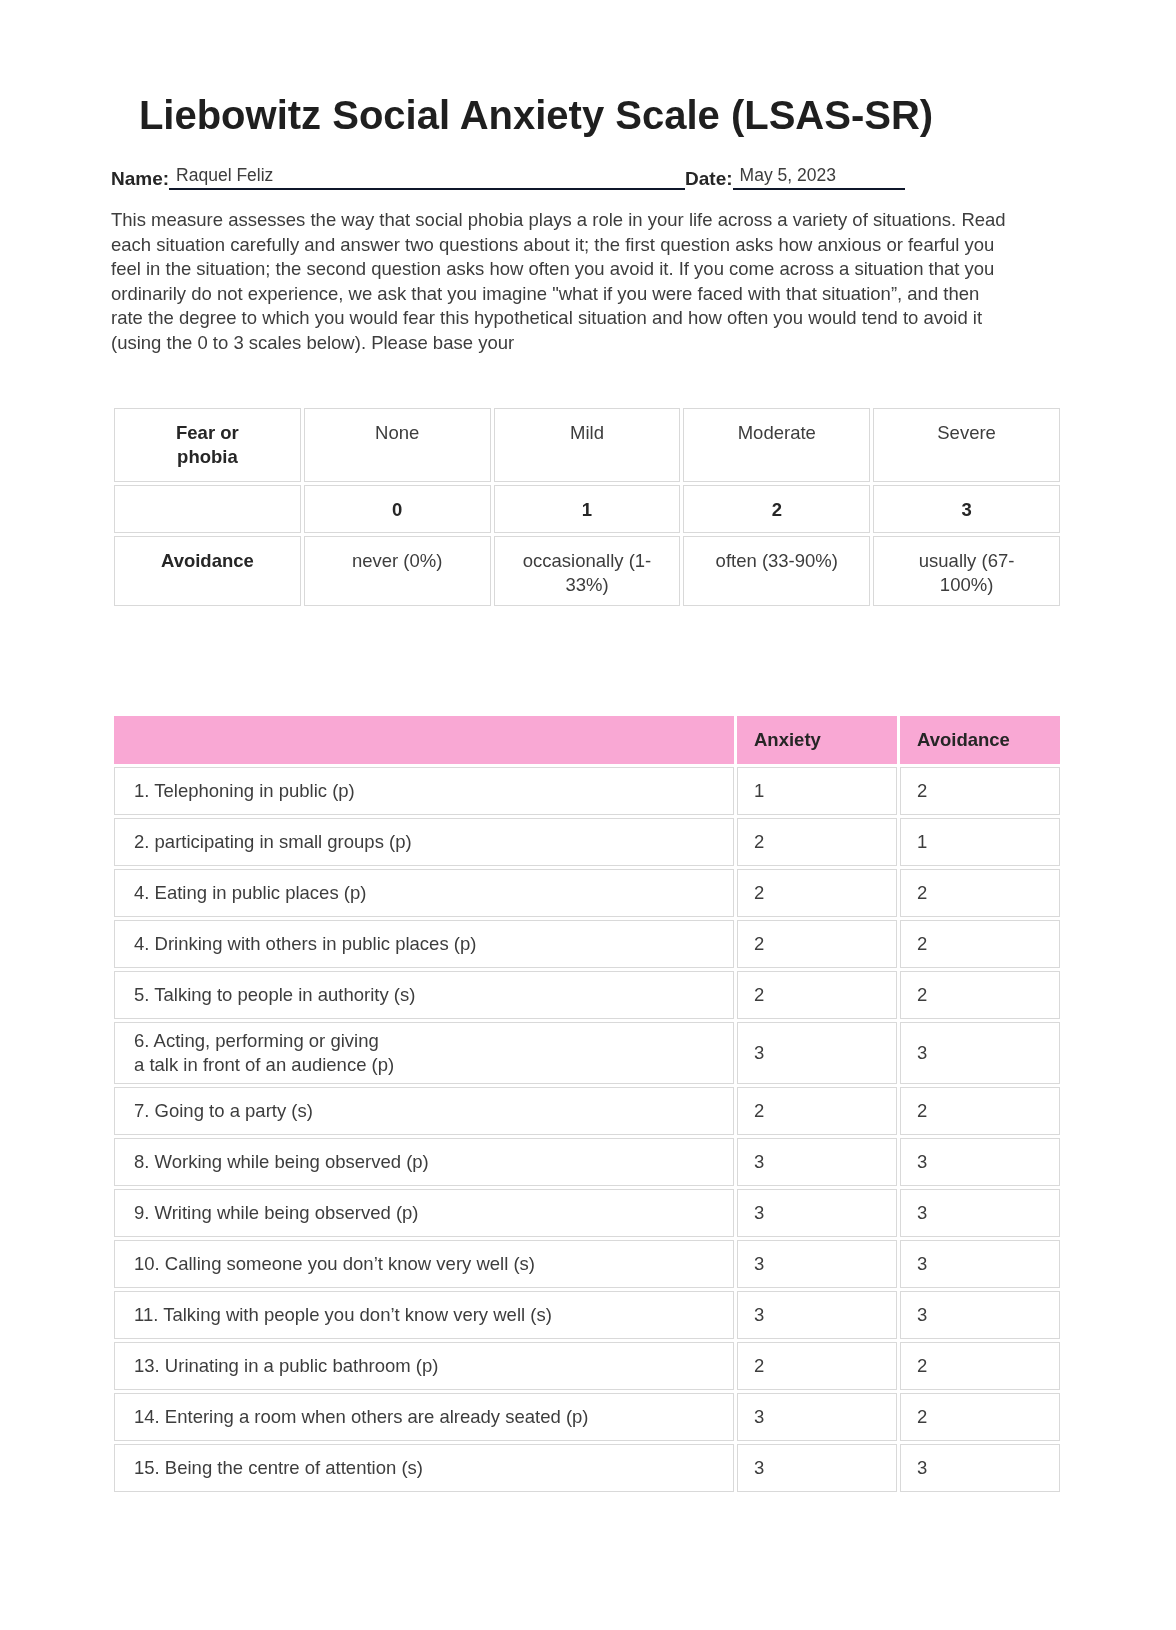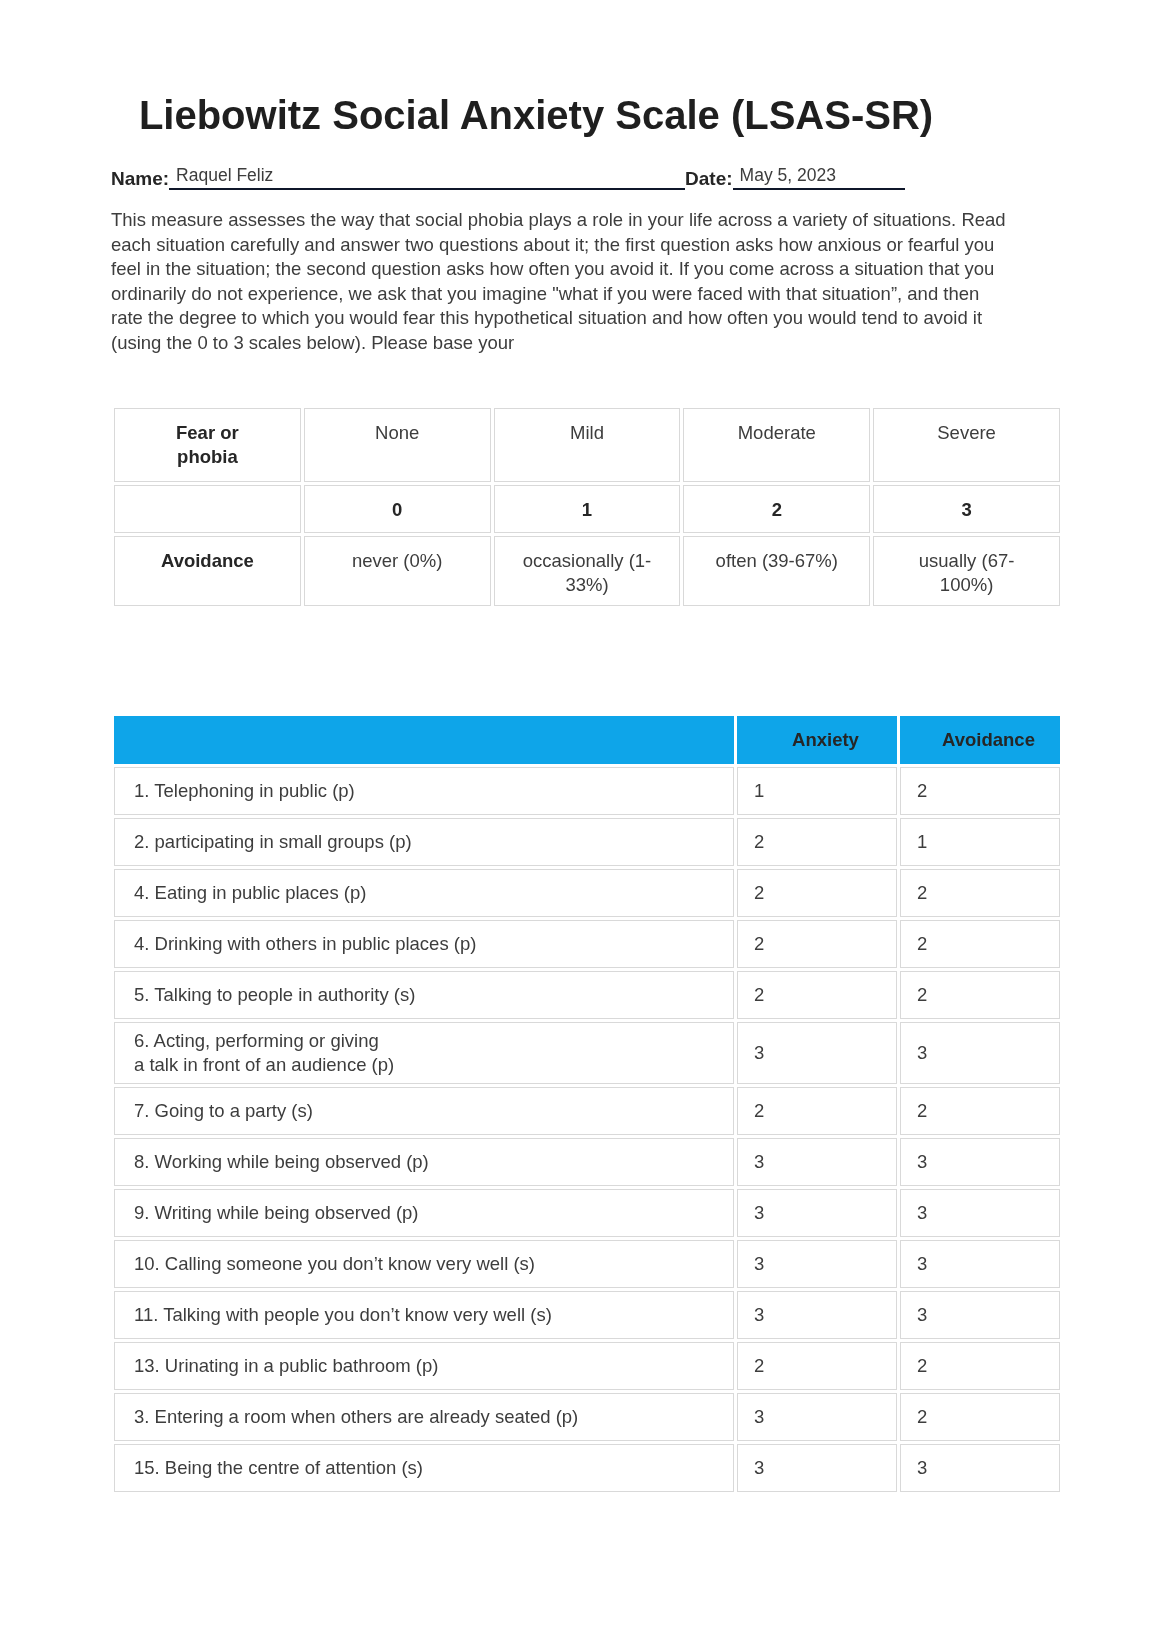--- a/index.html
+++ b/index.html
@@ -88,26 +88,26 @@
     border-collapse: separate;
     border-spacing: 3px;
     font-size: 18.5px;
     color: #3d3d3d;
   }
   table.items-table col.col-q { width: 620px; }
   table.items-table col.col-a { width: 160px; }
   table.items-table col.col-b { width: 160px; }
   table.items-table td { box-sizing: border-box; vertical-align: middle; }
   table.items-table td.h {
-    background: #0ea5e9;
+    background: #f9a8d4;
     border: none;
     height: 48px;
     font-weight: 700;
     color: #262626;
-    text-align: center;
+    text-align: left;
     padding: 0 0 0 17px;
   }
   table.items-table td.q {
     height: 48px;
     border: 1px solid #d9d9d9;
     padding: 6px 10px 6px 19px;
     white-space: pre-line;
     line-height: 24px;
     text-align: left;
   }
@@ -148,21 +148,21 @@
         <td class="c0"></td>
         <td>0</td>
         <td>1</td>
         <td>2</td>
         <td>3</td>
       </tr>
       <tr class="r2">
         <td class="c0 bold-cell">Avoidance</td>
         <td>never (0%)</td>
         <td>occasionally (1-33%)</td>
-        <td>often (39-67%)</td>
+        <td>often (33-90%)</td>
         <td>usually (67-100%)</td>
       </tr>
     </tbody>
       </table>
 
     <table class="items-table">
       <colgroup>
           <col class="col-q">
           <col class="col-a">
           <col class="col-b">
@@ -228,21 +228,21 @@
         <td class="q">11. Talking with people you don’t know very well (s)</td>
         <td class="v">3</td>
         <td class="v">3</td>
       </tr>
       <tr>
         <td class="q">13. Urinating in a public bathroom (p)</td>
         <td class="v">2</td>
         <td class="v">2</td>
       </tr>
       <tr>
-        <td class="q">3. Entering a room when others are already seated (p)</td>
+        <td class="q">14. Entering a room when others are already seated (p)</td>
         <td class="v">3</td>
         <td class="v">2</td>
       </tr>
       <tr>
         <td class="q">15. Being the centre of attention (s)</td>
         <td class="v">3</td>
         <td class="v">3</td>
       </tr>
     </tbody>
       </table>

